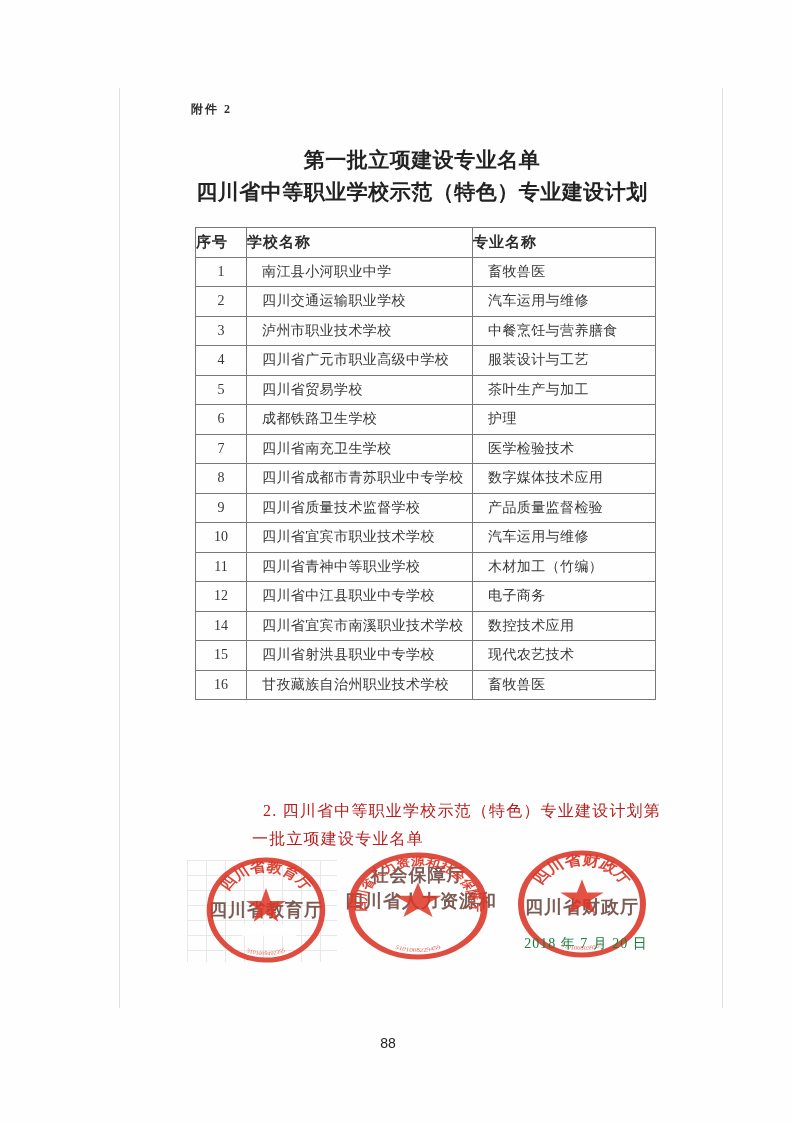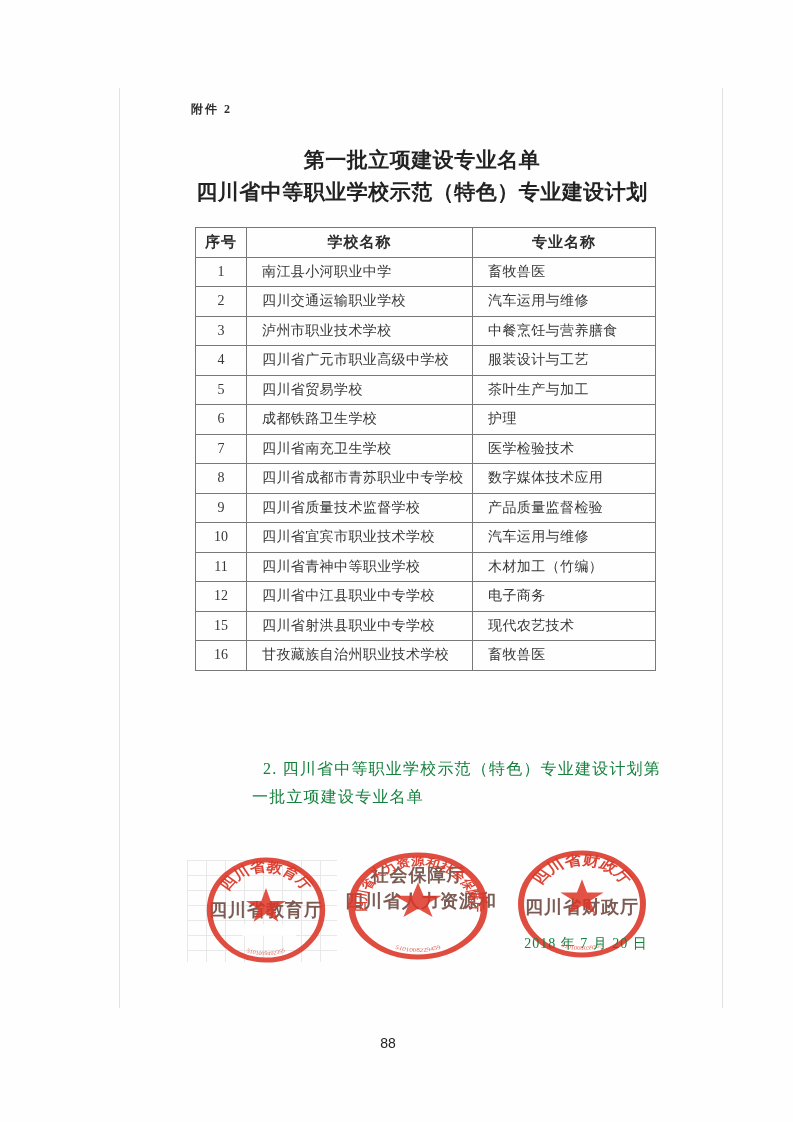--- a/index.html
+++ b/index.html
@@ -14,25 +14,25 @@
   .attachment-label { font-size:12px; font-weight:bold; color:#2e2e2e; letter-spacing:2px; }
 
   .title-block { left:120px; top:144px; width:604px; text-align:center; }
   .title-line { font-size:21px; font-weight:bold; color:#222; line-height:32px; letter-spacing:0.5px; }
 
   .doc-table { border-collapse:collapse; table-layout:fixed; width:460px; background:transparent; }
   .doc-table th, .doc-table td {
     border:1px solid #787878; height:28.5px; padding:0;
     font-size:14px; color:#373737; overflow:hidden; white-space:nowrap;
   }
-  .doc-table th { font-size:15px; font-weight:bold; text-align:center; letter-spacing:1px; color:#2d2d2d; }
+  .doc-table th { font-size:15px; font-weight:bold; text-align:left; letter-spacing:1px; color:#2d2d2d; }
   .doc-table td.c-idx { text-align:center; }
   .doc-table td.c-school, .doc-table td.c-major { padding-left:15px; letter-spacing:0.4px; }
 
-  .note-line { font-size:16px; color:#15803d; letter-spacing:1.2px; white-space:nowrap; }
+  .note-line { font-size:16px; color:#b91c1c; letter-spacing:1.2px; white-space:nowrap;margin-top:42px; }
 
   .seal-pattern {
     background-image:
       linear-gradient(#cfcfcf 1px, transparent 1px),
       linear-gradient(90deg, #cfcfcf 1px, transparent 1px);
     background-size:19px 15px;
     opacity:0.45;
   }
   .overlay-text {
     text-align:center; font-size:18px; color:#6e4a42; letter-spacing:1px;
@@ -122,20 +122,25 @@
         <td class="c-idx">11</td>
         <td class="c-school">四川省青神中等职业学校</td>
         <td class="c-major">木材加工（竹编）</td>
       </tr>
       <tr>
         <td class="c-idx">12</td>
         <td class="c-school">四川省中江县职业中专学校</td>
         <td class="c-major">电子商务</td>
       </tr>
       <tr>
+        <td class="c-idx">14</td>
+        <td class="c-school">四川省宜宾市南溪职业技术学校</td>
+        <td class="c-major">数控技术应用</td>
+      </tr>
+      <tr>
         <td class="c-idx">15</td>
         <td class="c-school">四川省射洪县职业中专学校</td>
         <td class="c-major">现代农艺技术</td>
       </tr>
       <tr>
         <td class="c-idx">16</td>
         <td class="c-school">甘孜藏族自治州职业技术学校</td>
         <td class="c-major">畜牧兽医</td>
       </tr>
     </tbody>

